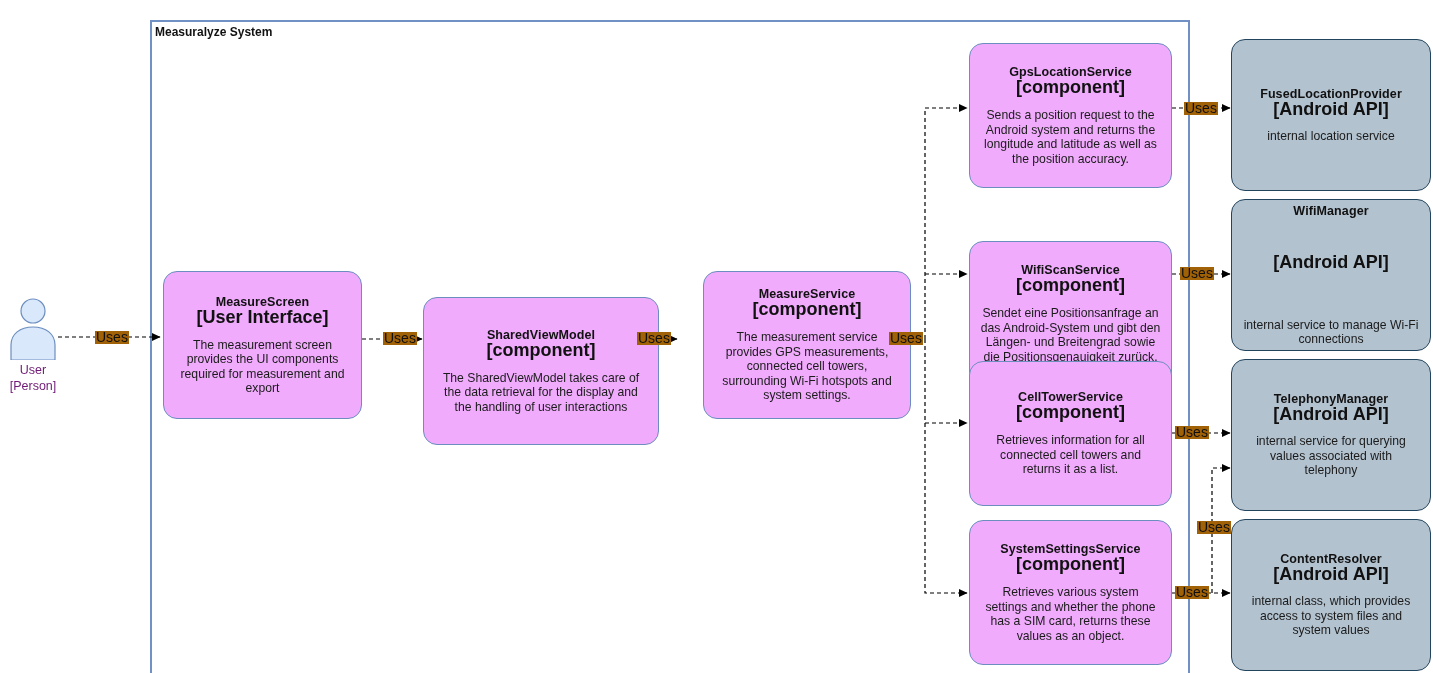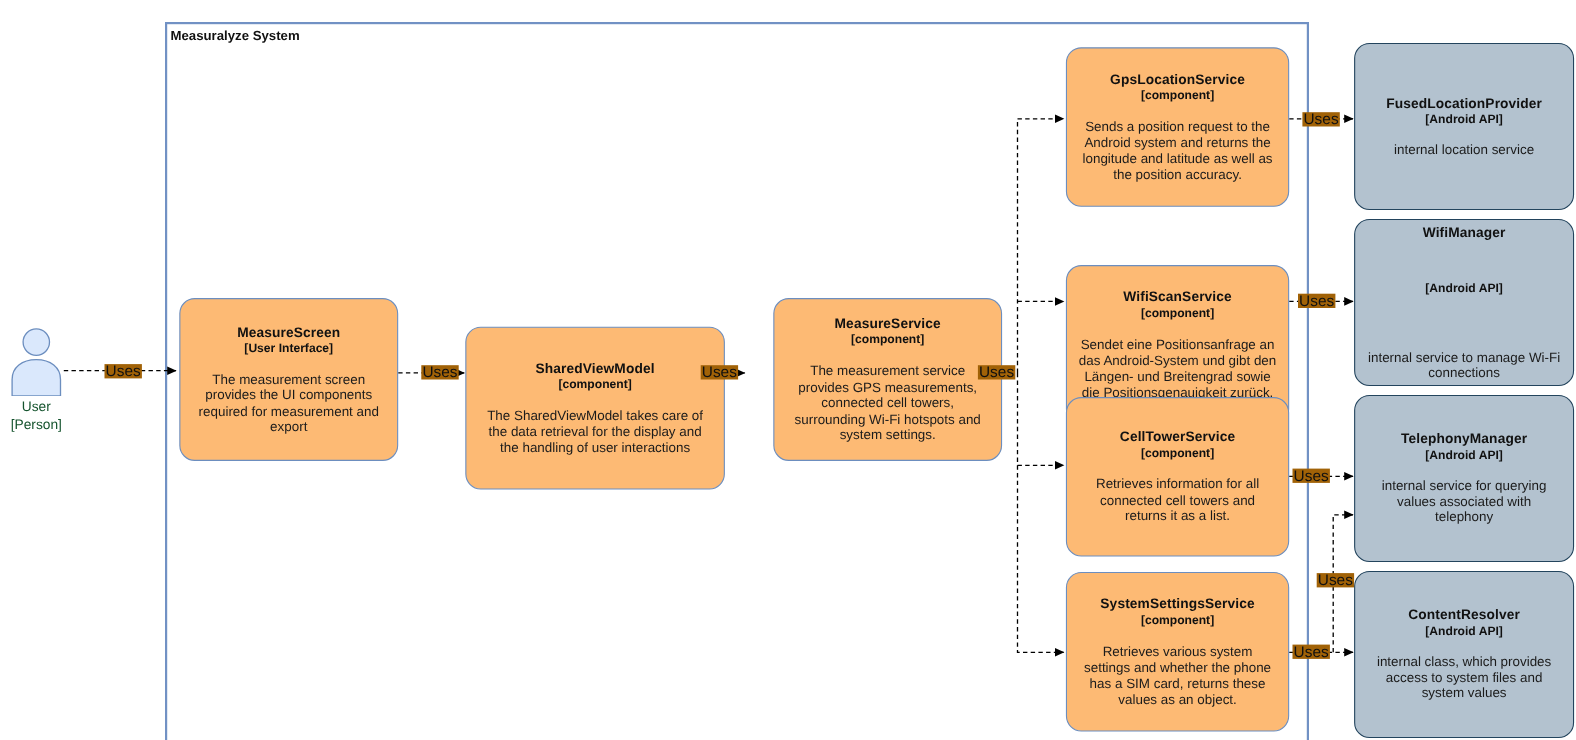--- a/index.html
+++ b/index.html
@@ -50,36 +50,36 @@
     box-sizing: border-box;
     border-radius: 14px;
     display: flex;
     flex-direction: column;
     align-items: center;
     justify-content: center;
     text-align: center;
     padding: 6px 9px;
   }
   .node.component {
-    background: #fdba74;
+    background: #f0abfc;
     border: 1.2px solid #6c8ebf;
   }
   .node.external {
     background: #b3c2cf;
     border: 1.4px solid #23445d;
   }
   .node .title {
     font-size: 12.5px;
     font-weight: bold;
     line-height: 15px;
     letter-spacing: 0.1px;
     color: #111111;
   }
   .node .tech {
-    font-size: 11px;
+    font-size: 18px;
     font-weight: bold;
     line-height: 15px;
     color: #111111;
   }
   .node .desc {
     font-size: 12.2px;
     line-height: 14.5px;
     color: #1b1b1b;
     margin-top: 13px;
     padding: 0 1px;
@@ -92,21 +92,21 @@
   .actor {
     position: absolute;
     display: flex;
     flex-direction: column;
     align-items: center;
   }
   .actor .actor-label {
     font-size: 12.5px;
     line-height: 16px;
     text-align: right;
-    color: #14532d;
+    color: #701a75;
     margin-top: 2px;
   }
 
   
   .edge-label {
     position: absolute;
     font-size: 14px;
     line-height: 13px;
     color: #101010;
     background: #a16207;

